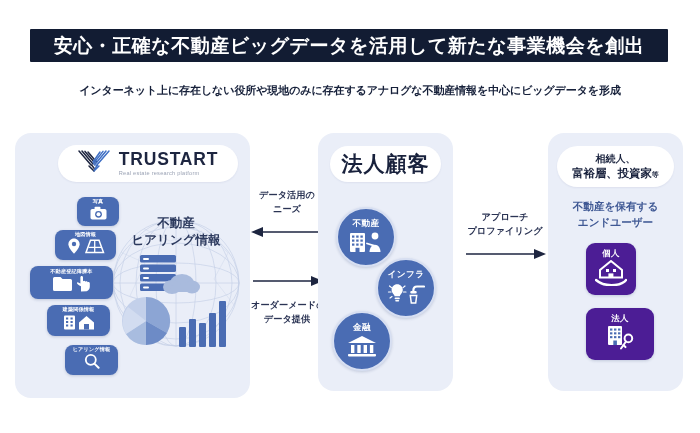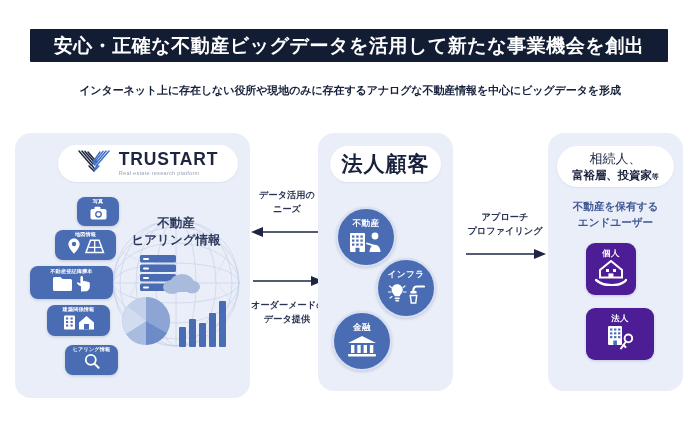--- a/index.html
+++ b/index.html
@@ -76,21 +76,21 @@
   #badge-map{left:40px;top:97px;width:61px;height:30px;}
   #badge-registry{left:15px;top:133px;width:83px;height:33px;}
   #badge-arch{left:32px;top:172px;width:63px;height:31px;}
   #badge-hearing{left:50px;top:212px;width:53px;height:30px;}
 
   
   #center-pill{left:12px;top:13px;width:111px;height:36px;}
   #center-pill .t{font-size:21px;font-weight:700;color:#18213c;letter-spacing:1px;}
 
   #right-pill{left:9px;top:13px;width:117px;height:41px;flex-direction:column;}
-  #right-pill .t1{font-size:13px;font-weight:400;color:#18213c;line-height:1.32;}
+  #right-pill .t1{font-size:10px;font-weight:700;color:#18213c;line-height:1.32;}
   #right-pill .t2{font-size:11.4px;font-weight:700;color:#18213c;line-height:1.32;}
   #right-pill .t2 sup{font-size:7px;font-weight:700;vertical-align:baseline;}
 
   .right-sub{
     position:absolute;left:0;top:66px;width:135px;text-align:center;
     font-size:10.6px;font-weight:700;color:#3f5894;line-height:1.5;
   }
 
   
   .circ{

